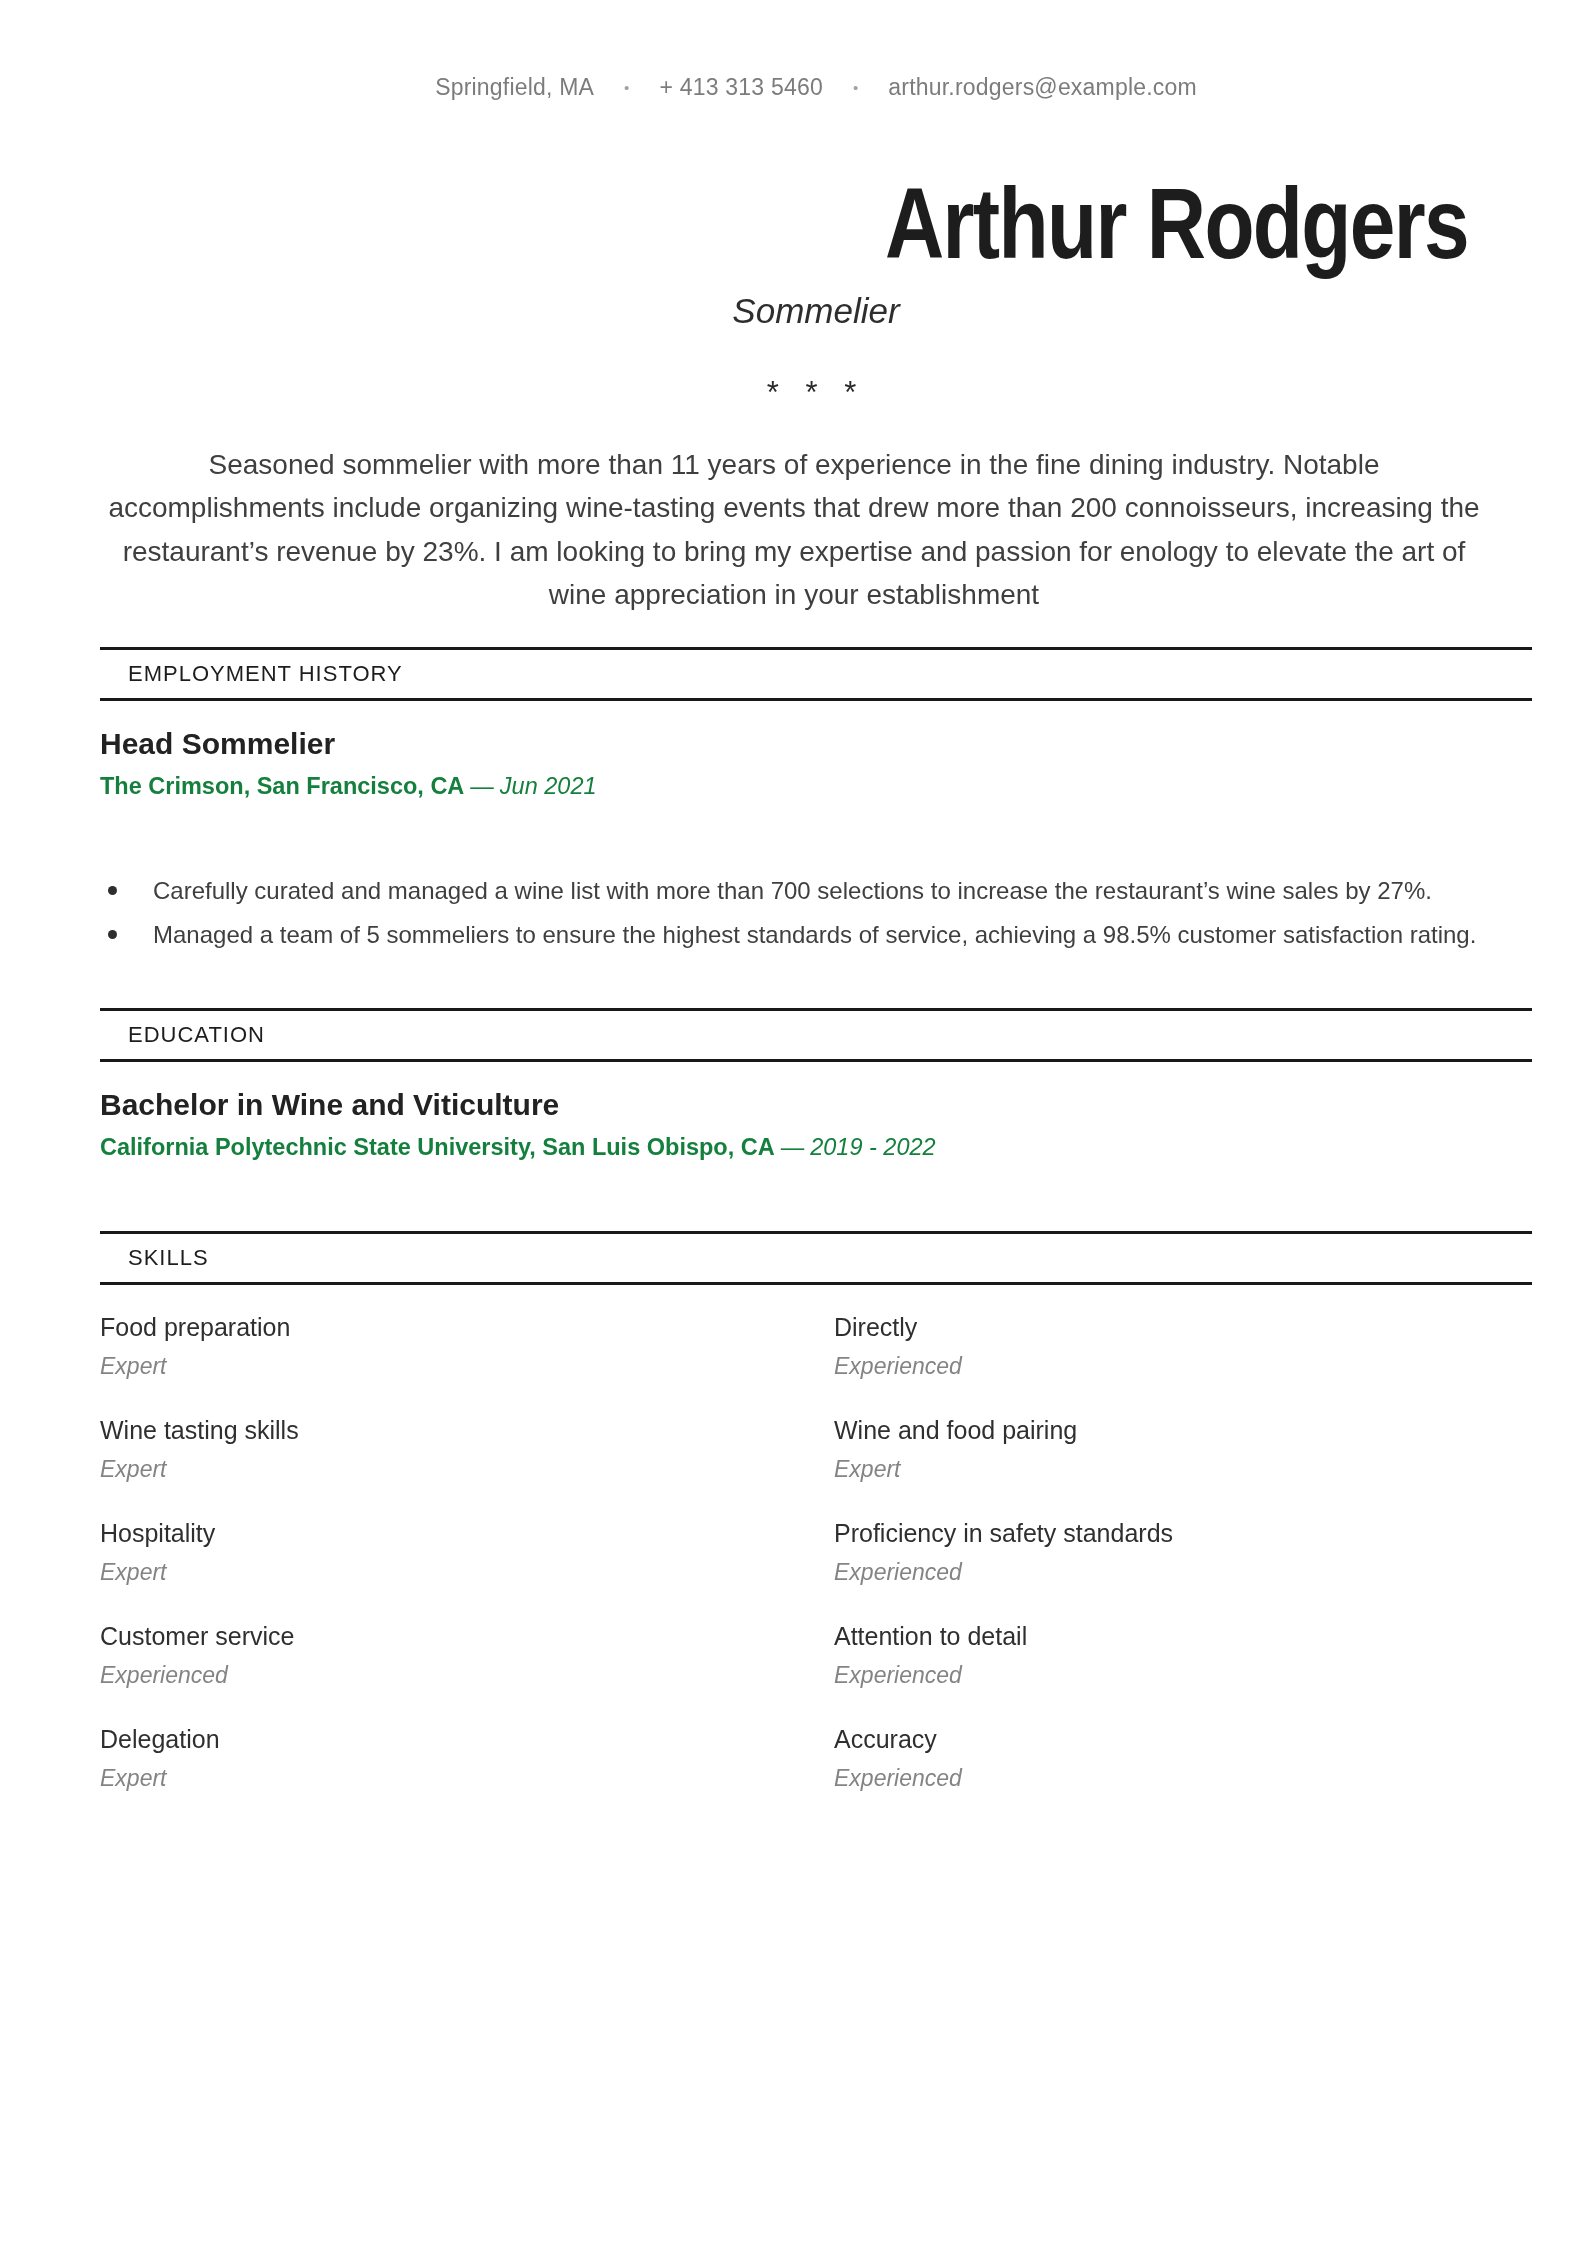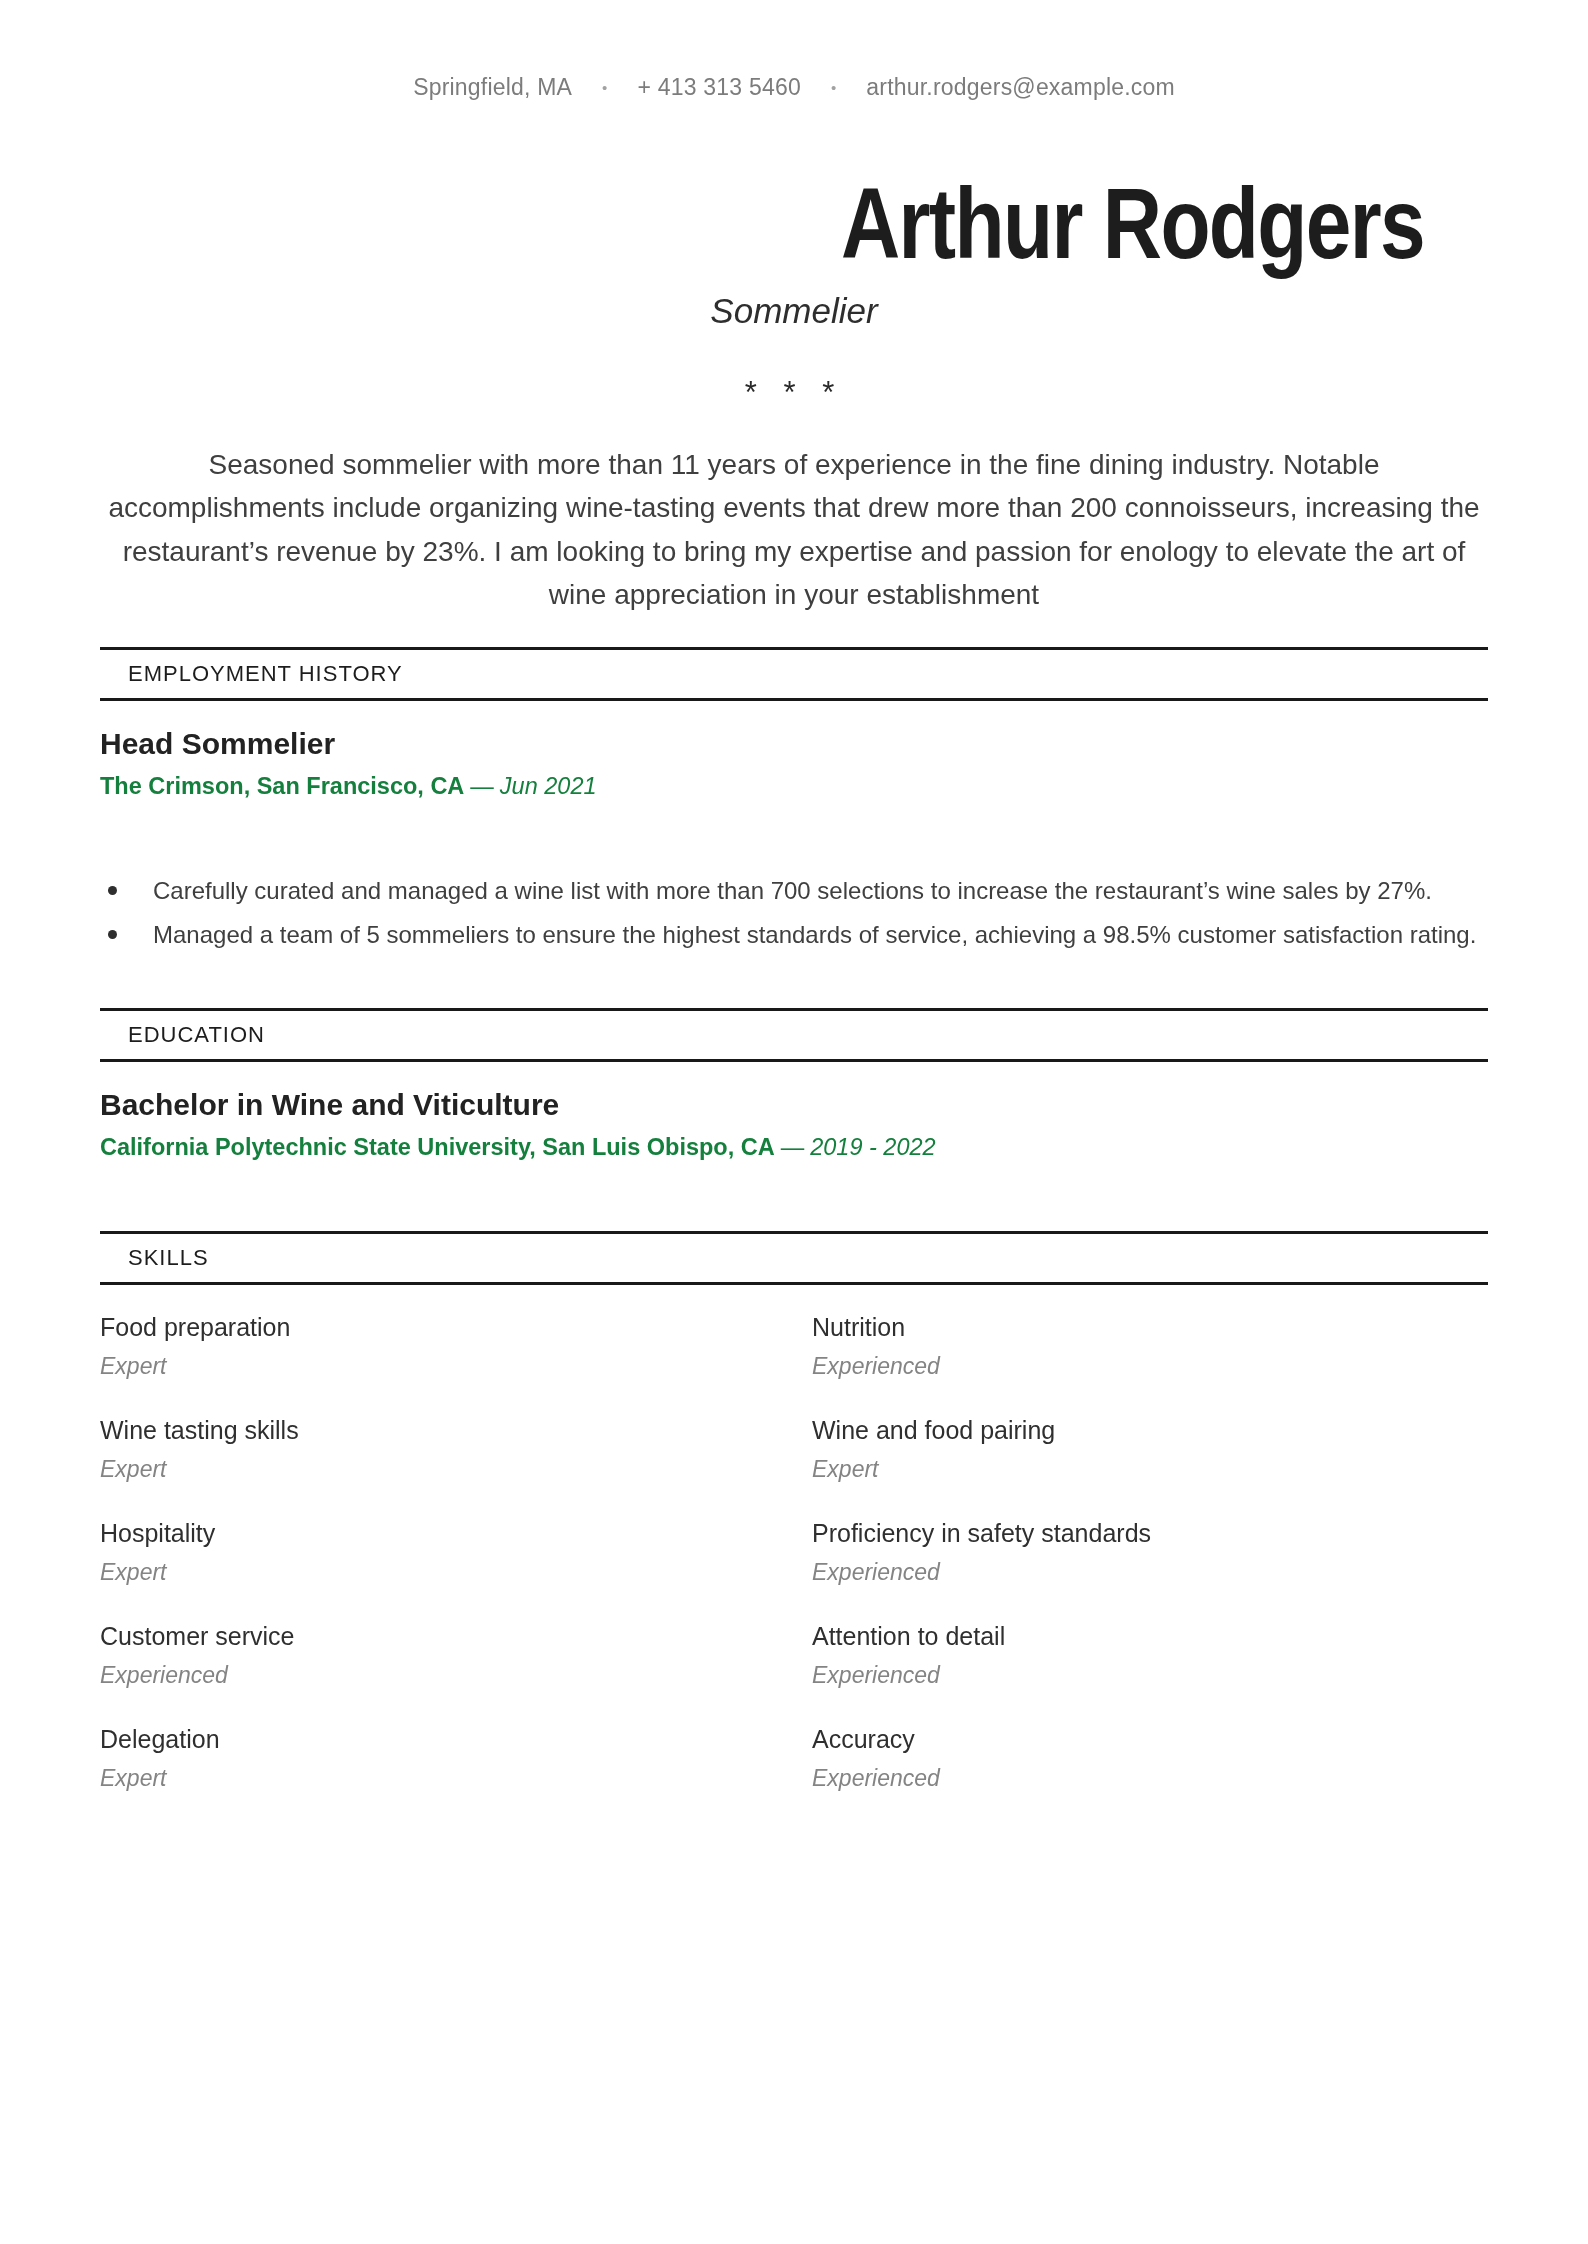--- a/index.html
+++ b/index.html
@@ -6,21 +6,21 @@
   html, body { background: #ffffff; }
   body {
     font-family: "Liberation Sans", "DejaVu Sans", sans-serif;
     color: #3d3d3d;
   }
   .page {
     width: 1588px;
     height: 2244px;
     margin: 0 auto;
     background: #ffffff;
-    padding: 74px 100px 0 100px;
+    padding: 74px 56px 0 100px;
     overflow: hidden;
   }
 
   
   .contact {
     display: flex;
     justify-content: center;
     align-items: center;
     gap: 30px;
     font-size: 23px;
@@ -209,21 +209,21 @@
     <div class="section-heading">SKILLS</div>
 
     <div class="skills-grid">
 
         <div class="skill-item">
           <div class="skill-name">Food preparation</div>
           <div class="skill-level">Expert</div>
         </div>
 
         <div class="skill-item">
-          <div class="skill-name">Nutrition</div>
+          <div class="skill-name">Directly</div>
           <div class="skill-level">Experienced</div>
         </div>
 
         <div class="skill-item">
           <div class="skill-name">Wine tasting skills</div>
           <div class="skill-level">Expert</div>
         </div>
 
         <div class="skill-item">
           <div class="skill-name">Wine and food pairing</div>

